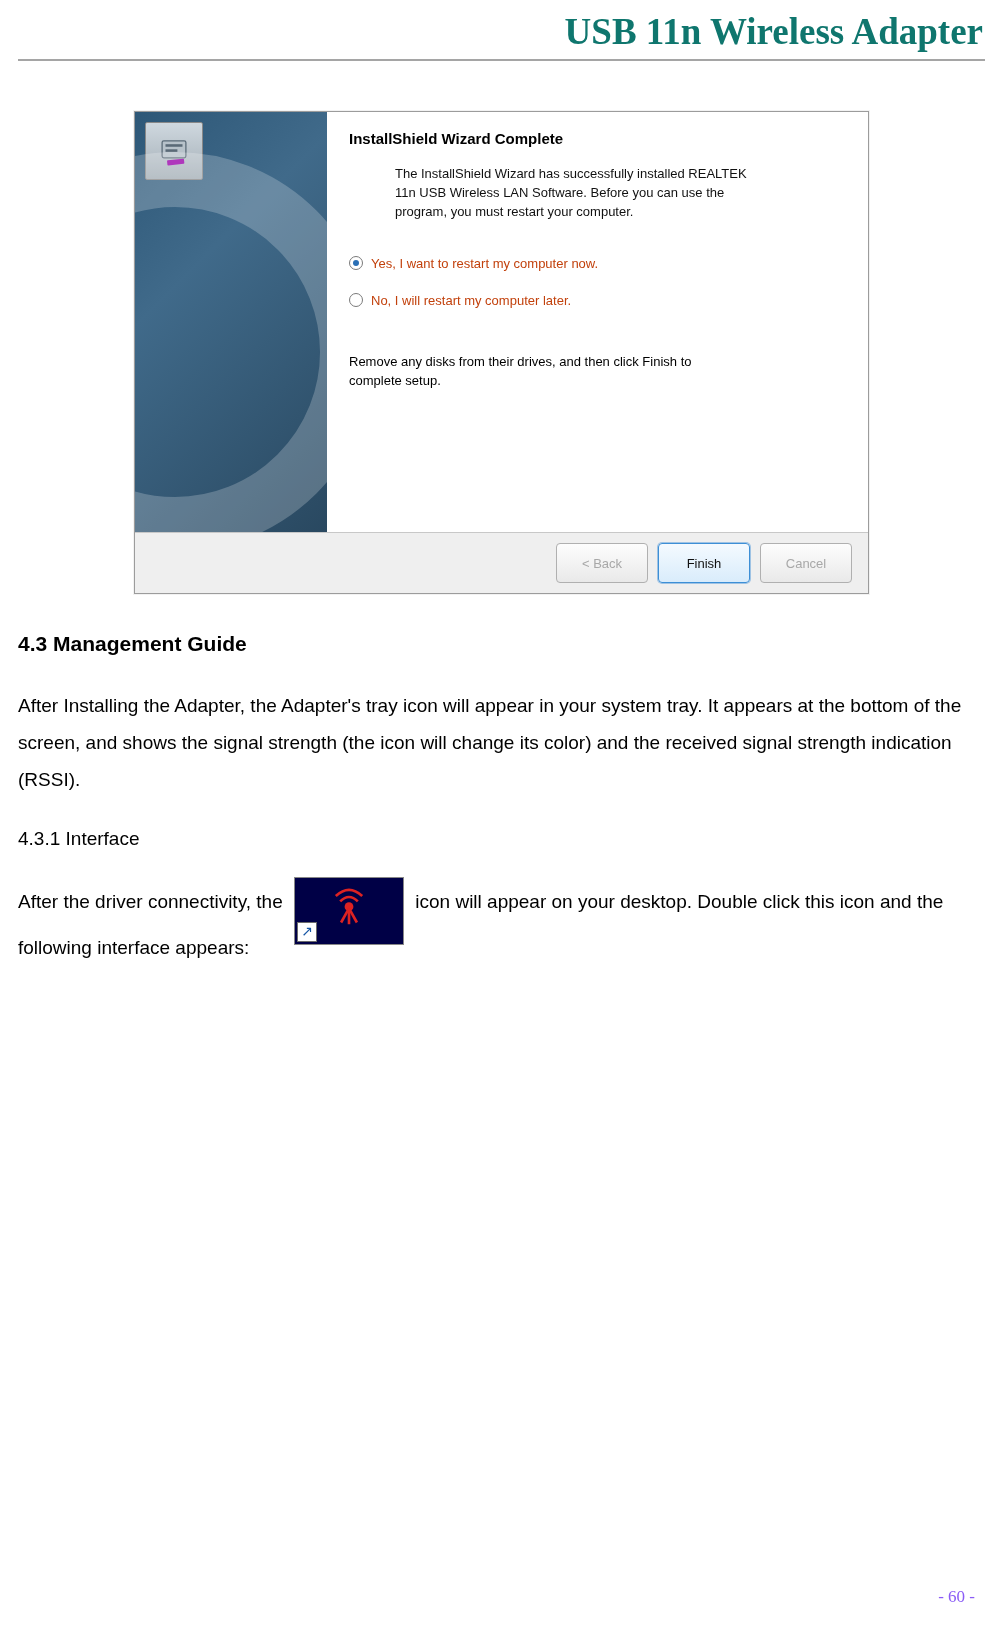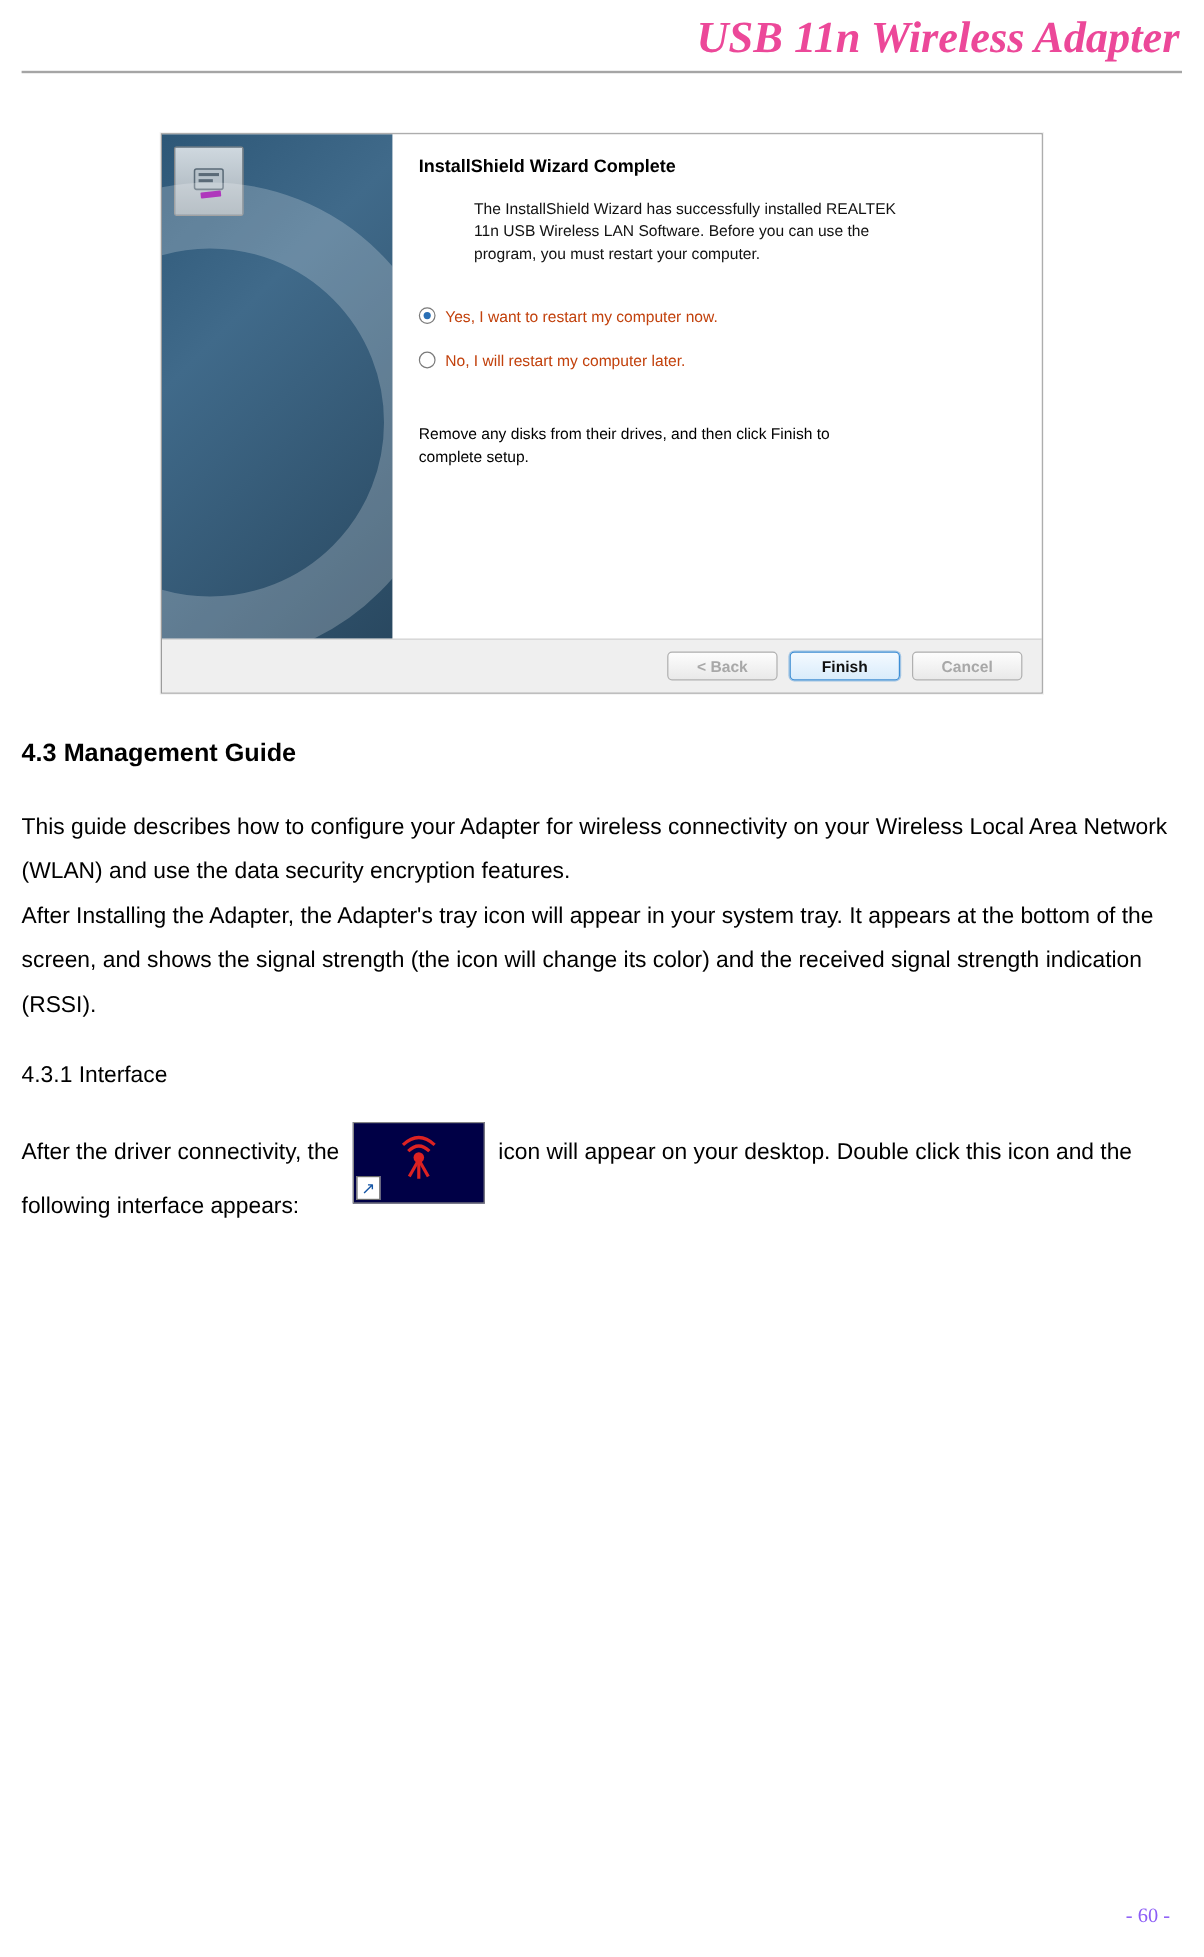--- a/index.html
+++ b/index.html
@@ -11,25 +11,24 @@
       color: #000;
       position: relative;
     }
     .header-section {
       padding: 10px 18px 0;
     }
     .doc-title {
       font-family: "Times New Roman", Times, serif;
       font-size: 37px;
       font-weight: bold;
-      color: #ec4899;
+      color: #0f766e;
       text-align: right;
       padding-right: 2px;
       padding-bottom: 6px;
-      font-style: italic;
     }
     .hr-line {
       height: 2px;
       background: #a5a5a5;
       margin: 0 0 0 0;
     }
     .screenshot-container {
       display: flex;
       justify-content: center;
       margin-top: 50px;
@@ -133,29 +132,28 @@
     .dialog-footer {
       border-top: 1px solid #c8c8c8;
       background: #efefef;
       padding: 10px 16px;
       display: flex;
       justify-content: flex-end;
       gap: 10px;
     }
     .btn {
       width: 92px;
-      height: 24px;
+      height: 40px;
       border: 1px solid #b0b0b0;
       border-radius: 4px;
       background: linear-gradient(#fdfdfd, #e9e9e9);
       font-size: 13px;
       color: #333;
       display: flex; align-items: center; justify-content: center;
       cursor: default;
-      font-weight: bold;
     }
     .btn.disabled { color: #a8a8a8; }
     .btn.primary {
       border: 1px solid #3d8fd6;
       box-shadow: 0 0 0 1px rgba(61,143,214,0.45);
       background: linear-gradient(#f4faff,#d9ecfb);
       color: #111;
     }
 
     .body-content {
@@ -253,21 +251,20 @@
     <div class="dialog-footer">
       <div class="btn disabled">&lt; Back</div>
       <div class="btn primary">Finish</div>
       <div class="btn disabled">Cancel</div>
     </div>
   </div>
 </div>
 
 <div class="body-content">
   <div class="sec-heading">4.3    Management Guide</div>
-  <p class="inline-para">This guide describes how to configure your Adapter for wireless connectivity on your Wireless Local Area Network (WLAN) and use the data security encryption features.</p>
   <p class="inline-para">After Installing the Adapter, the Adapter's tray icon will appear in your system tray. It appears at the bottom of the screen, and shows the signal strength (the icon will change its color) and the received signal strength indication (RSSI).</p>
 
   <div class="sub-heading">4.3.1    Interface</div>
 
   <p class="inline-para">
     <span>After the driver connectivity, the </span>
     <span class="desktop-icon">
       <svg class="antenna" viewBox="0 0 50 50">
         <path d="M10 16 Q25 2 40 16" stroke="#d22" stroke-width="3" fill="none"></path>
         <path d="M15 22 Q25 12 35 22" stroke="#d22" stroke-width="3" fill="none"></path>

